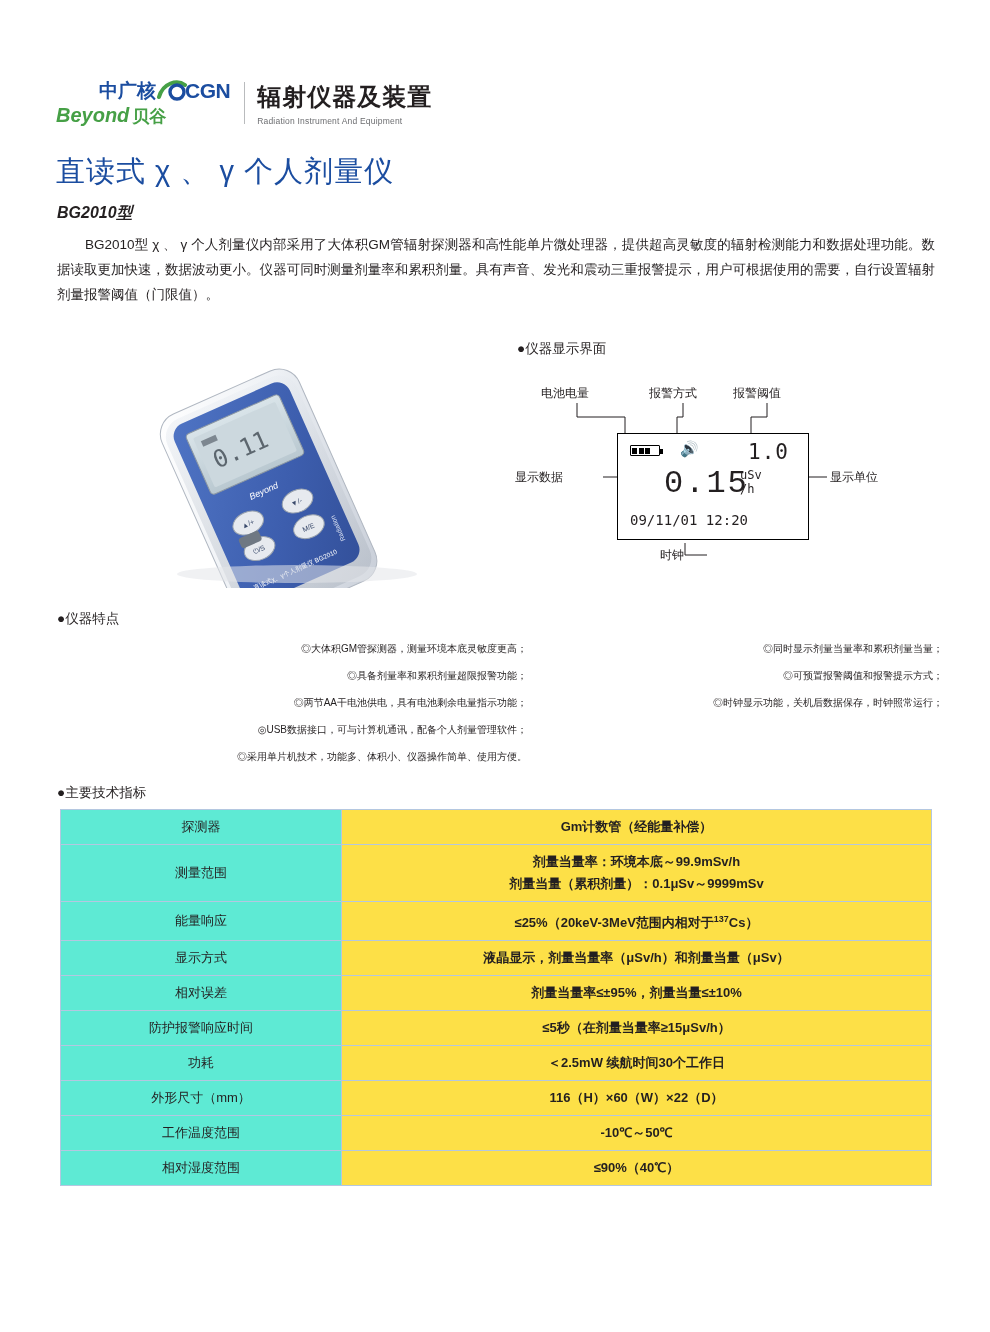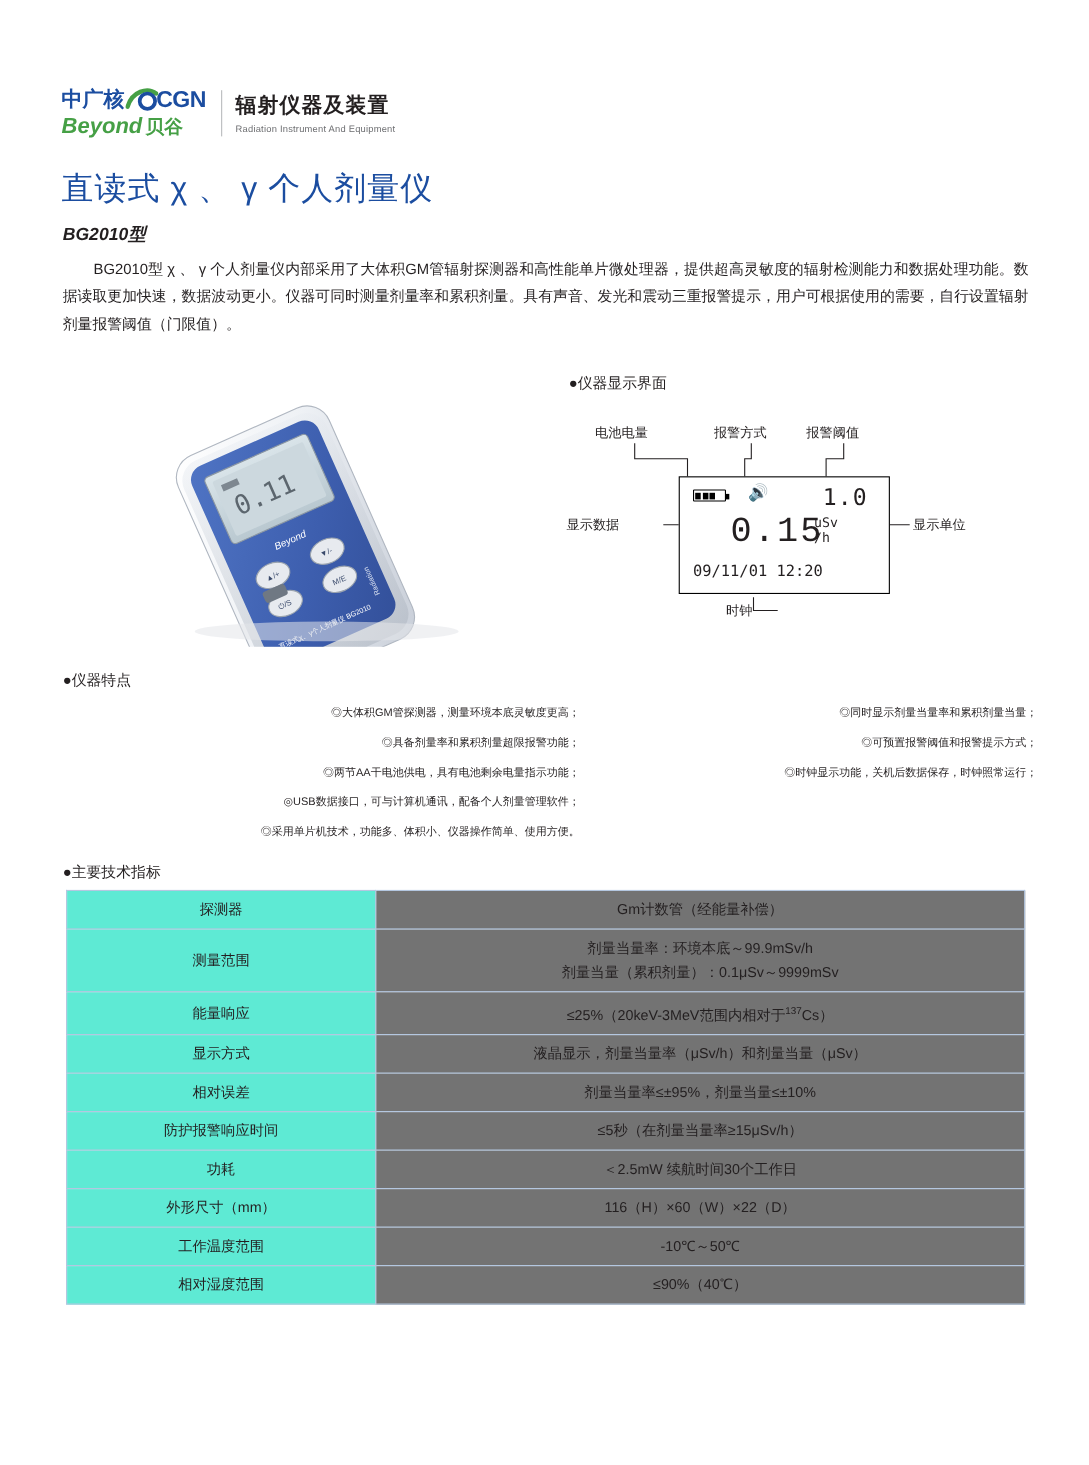--- a/index.html
+++ b/index.html
@@ -27,20 +27,21 @@
   .logo-block {
     display: flex;
     flex-direction: column;
     justify-content: center;
     padding-right: 14px;
   }
   .logo-row1 {
     display: flex;
     align-items: center;
     height: 25px;
+    margin-left: 43px;
   }
   .logo-cn {
     font-size: 19px;
     font-weight: bold;
     color: #1b4da0;
     letter-spacing: 0px;
     line-height: 21px;
   }
   .logo-swoosh {
     position: relative;
@@ -80,21 +81,21 @@
     height: 42px;
     background: #b9bbbd;
     margin: 0 12px 0 0;
   }
   .logo-right {
     display: flex;
     flex-direction: column;
     justify-content: center;
   }
   .logo-right-cn {
-    font-size: 19px;
+    font-size: 24px;
     font-weight: bold;
     color: #231f20;
     letter-spacing: 1px;
   }
   .logo-right-en {
     font-size: 8.5px;
     color: #6d6e71;
     letter-spacing: 0.2px;
     margin-top: 3px;
   }
@@ -287,21 +288,22 @@
     text-align: center;
     vertical-align: middle;
     padding: 6px 4px;
     line-height: 22px;
   }
   table.spec td.label {
     width: 272px;
     background: #5eead4;
   }
   table.spec td.value {
-    background: #737373;
+    background: #fde047;
+    font-weight: bold;
   }
   sup { font-size: 9px; vertical-align: super; }
 </style>
 </head>
 <body>
 
 <div class="header">
   <div class="logo-block">
     <div class="logo-row1">
       <span class="logo-cn">中广核</span>

